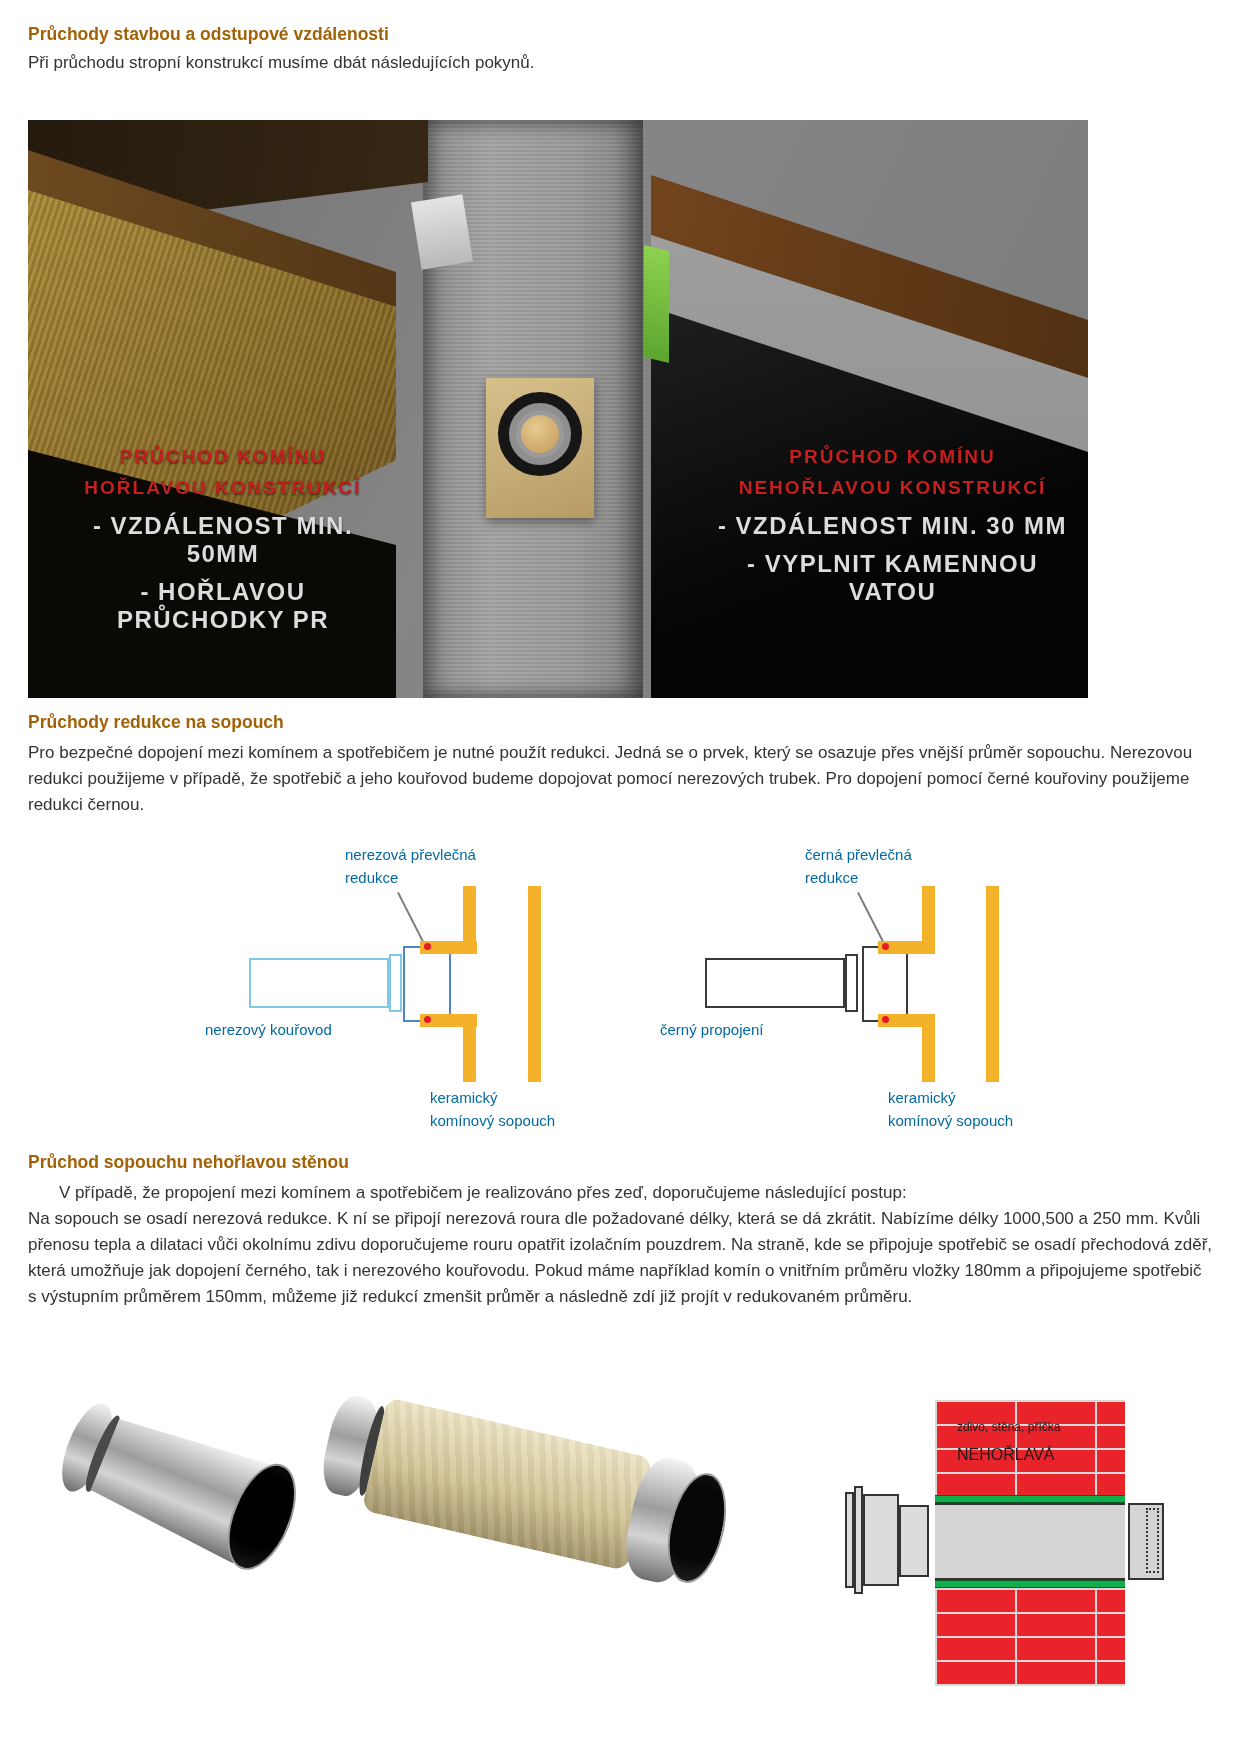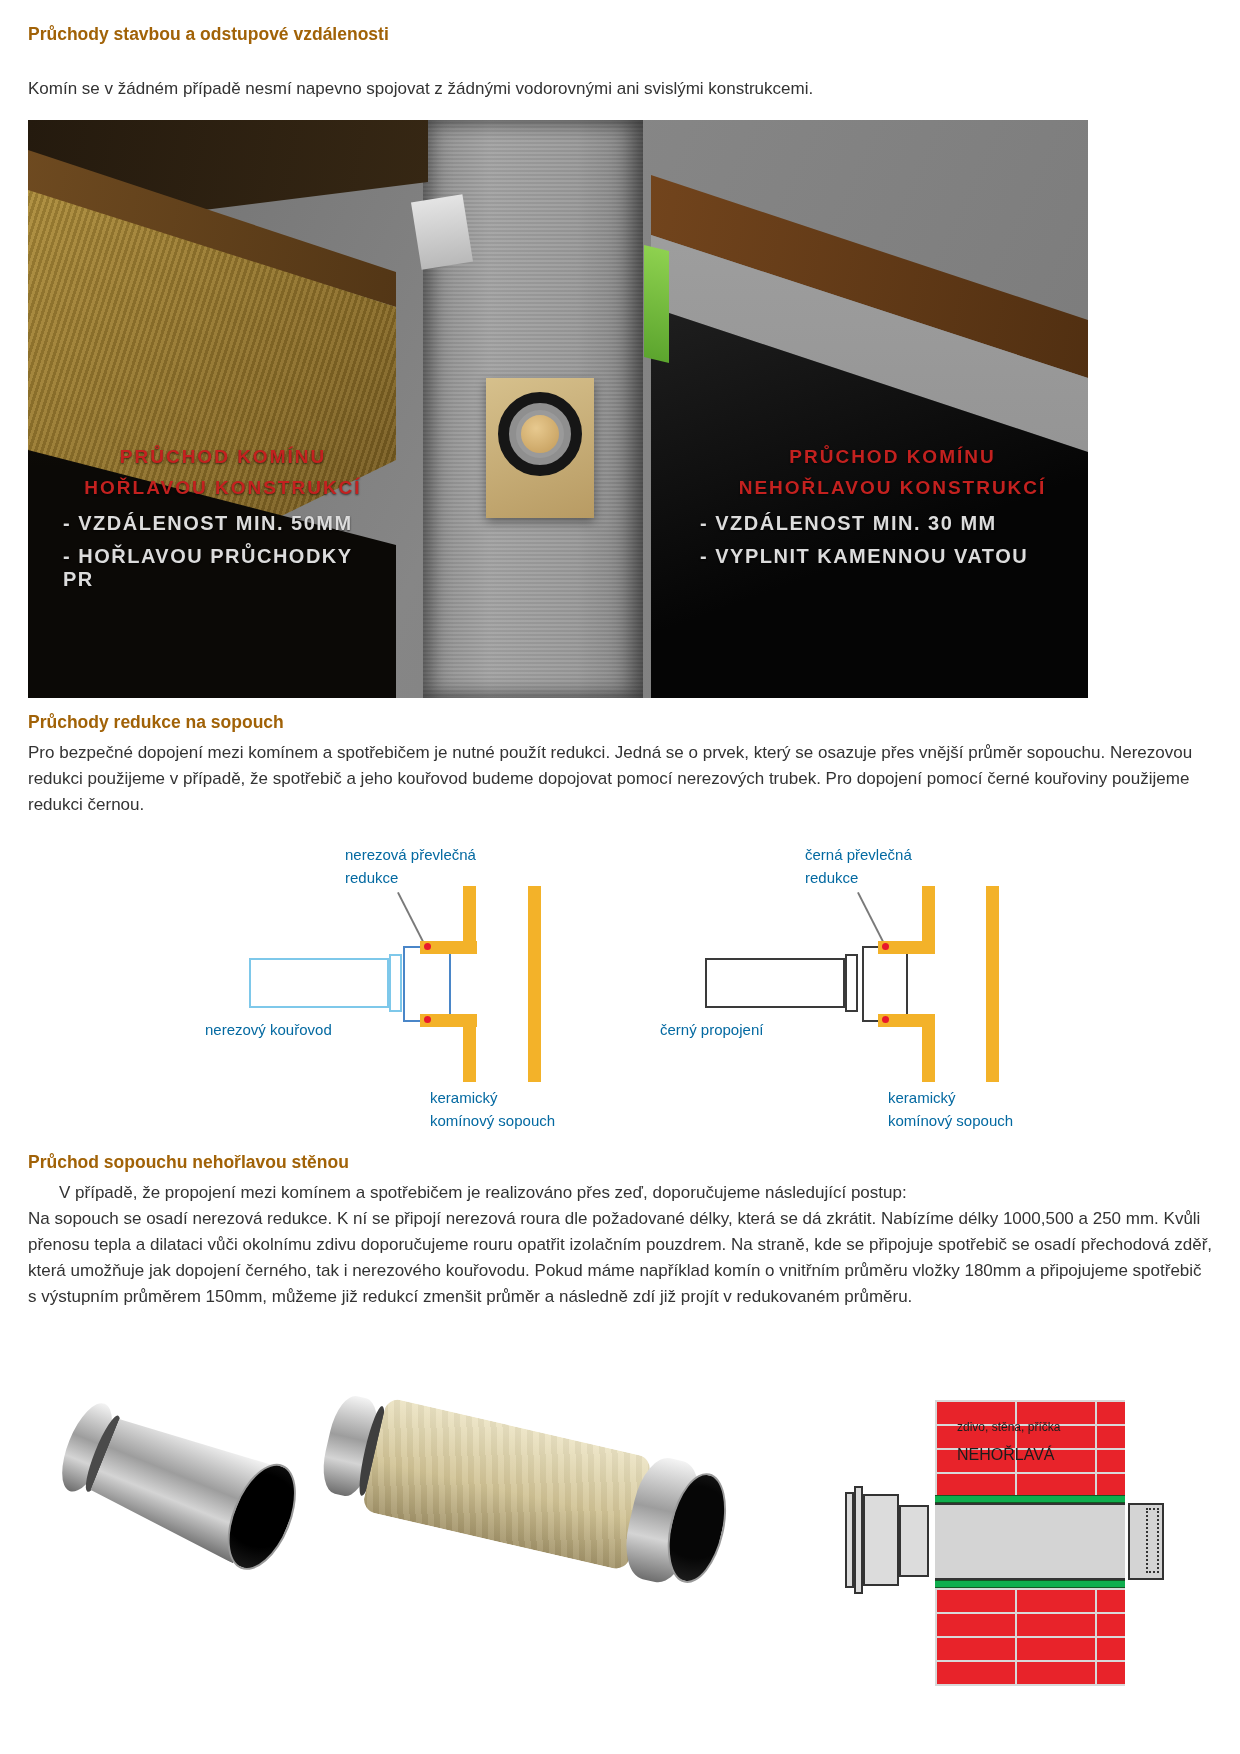--- a/index.html
+++ b/index.html
@@ -8,42 +8,42 @@
   .abs{position:absolute;}
   .h1{font-size:17.5px;font-weight:bold;color:#a16207;}
   .body-text{font-size:17px;line-height:26px;color:#333;}
   .dlabel{font-size:15px;line-height:23px;color:#0369a1;}
 
   
   #hero{left:28px;top:120px;width:1060px;height:578px;overflow:hidden;
         background:linear-gradient(115deg,#6f6f6f,#868686 45%,#7a7a7a);}
   .hero-red{font-size:19px;font-weight:bold;letter-spacing:2px;color:var(--accent-red,#c3211f);
             text-shadow:0 1px 2px rgba(0,0,0,.6);margin-bottom:9px;text-align:center;}
-  .hero-white{font-size:20px;font-weight:bold;letter-spacing:1.5px;color:#dcdcdc;
-              text-shadow:0 1px 2px rgba(0,0,0,.7);margin-bottom:10px;text-align:left;}
+  .hero-white{font-size:24px;font-weight:bold;letter-spacing:1.5px;color:#dcdcdc;
+              text-shadow:0 1px 2px rgba(0,0,0,.7);margin-bottom:10px;text-align:center;}
   .concrete{background:
       repeating-linear-gradient(0deg,rgba(255,255,255,.05) 0 2px,rgba(0,0,0,.05) 2px 4px),
       linear-gradient(90deg,#8c8c8c,#a3a3a3 30%,#9a9a9a 70%,#7f7f7f);}
   .brick{background-color:var(--brick-red,#e8232a);
          background-image:
            linear-gradient(to bottom,#d8d8d8 2px,transparent 2px),
            linear-gradient(to right,#d8d8d8 2px,transparent 2px);
          background-size:80px 24px;}
   .metal-v{background:linear-gradient(to bottom,#f4f4f4,#9d9d9d 42%,#d4d4d4 66%,#6e6e6e);}
   .outline{border:2px solid #333;background:#dcdcdc;box-sizing:border-box;}
   .reddot{width:7px;height:7px;border-radius:50%;background:var(--dot-red,#e8192c);}
   .yellow{background:var(--sopouch-yellow,#f3b229);}
 </style>
 </head>
 <body>
 
 <div id="page">
 
   <div class="abs h1" style="left:28px;top:24px;">Průchody stavbou a odstupové vzdálenosti</div>
-  <div class="abs body-text" style="left:28px;top:76px;width:1185px;">Komín se v žádném případě nesmí napevno spojovat z žádnými vodorovnými ani svislými konstrukcemi.</div>
+  <div class="abs body-text" style="left:28px;top:50px;width:1185px;">Při průchodu stropní konstrukcí musíme dbát následujících pokynů.</div>
 
   <div id="hero" class="abs">
 
     <div class="abs concrete" style="left:395px;top:0;width:220px;height:578px;box-shadow:inset 10px 0 18px rgba(0,0,0,.35), inset -12px 0 20px rgba(0,0,0,.4);"></div>
 
     <div class="abs" style="left:0;top:0;width:400px;height:578px;clip-path:polygon(0 0,400px 0,400px 62px,0 112px);background:linear-gradient(100deg,#241a0e,#3a2a15);"></div>
     <div class="abs" style="left:0;top:0;width:400px;height:578px;clip-path:polygon(0 30px,368px 152px,368px 187px,0 72px);background:linear-gradient(100deg,#6e4a20,#4c3113);"></div>
     <div class="abs" style="left:0;top:0;width:400px;height:578px;
          clip-path:polygon(0 70px,368px 187px,368px 340px,0 520px);
          background:repeating-linear-gradient(108deg,rgba(0,0,0,.12) 0 3px,rgba(255,255,255,.06) 3px 6px),linear-gradient(135deg,#b1903b,#8a6c27 55%,#5f4718);"></div>

